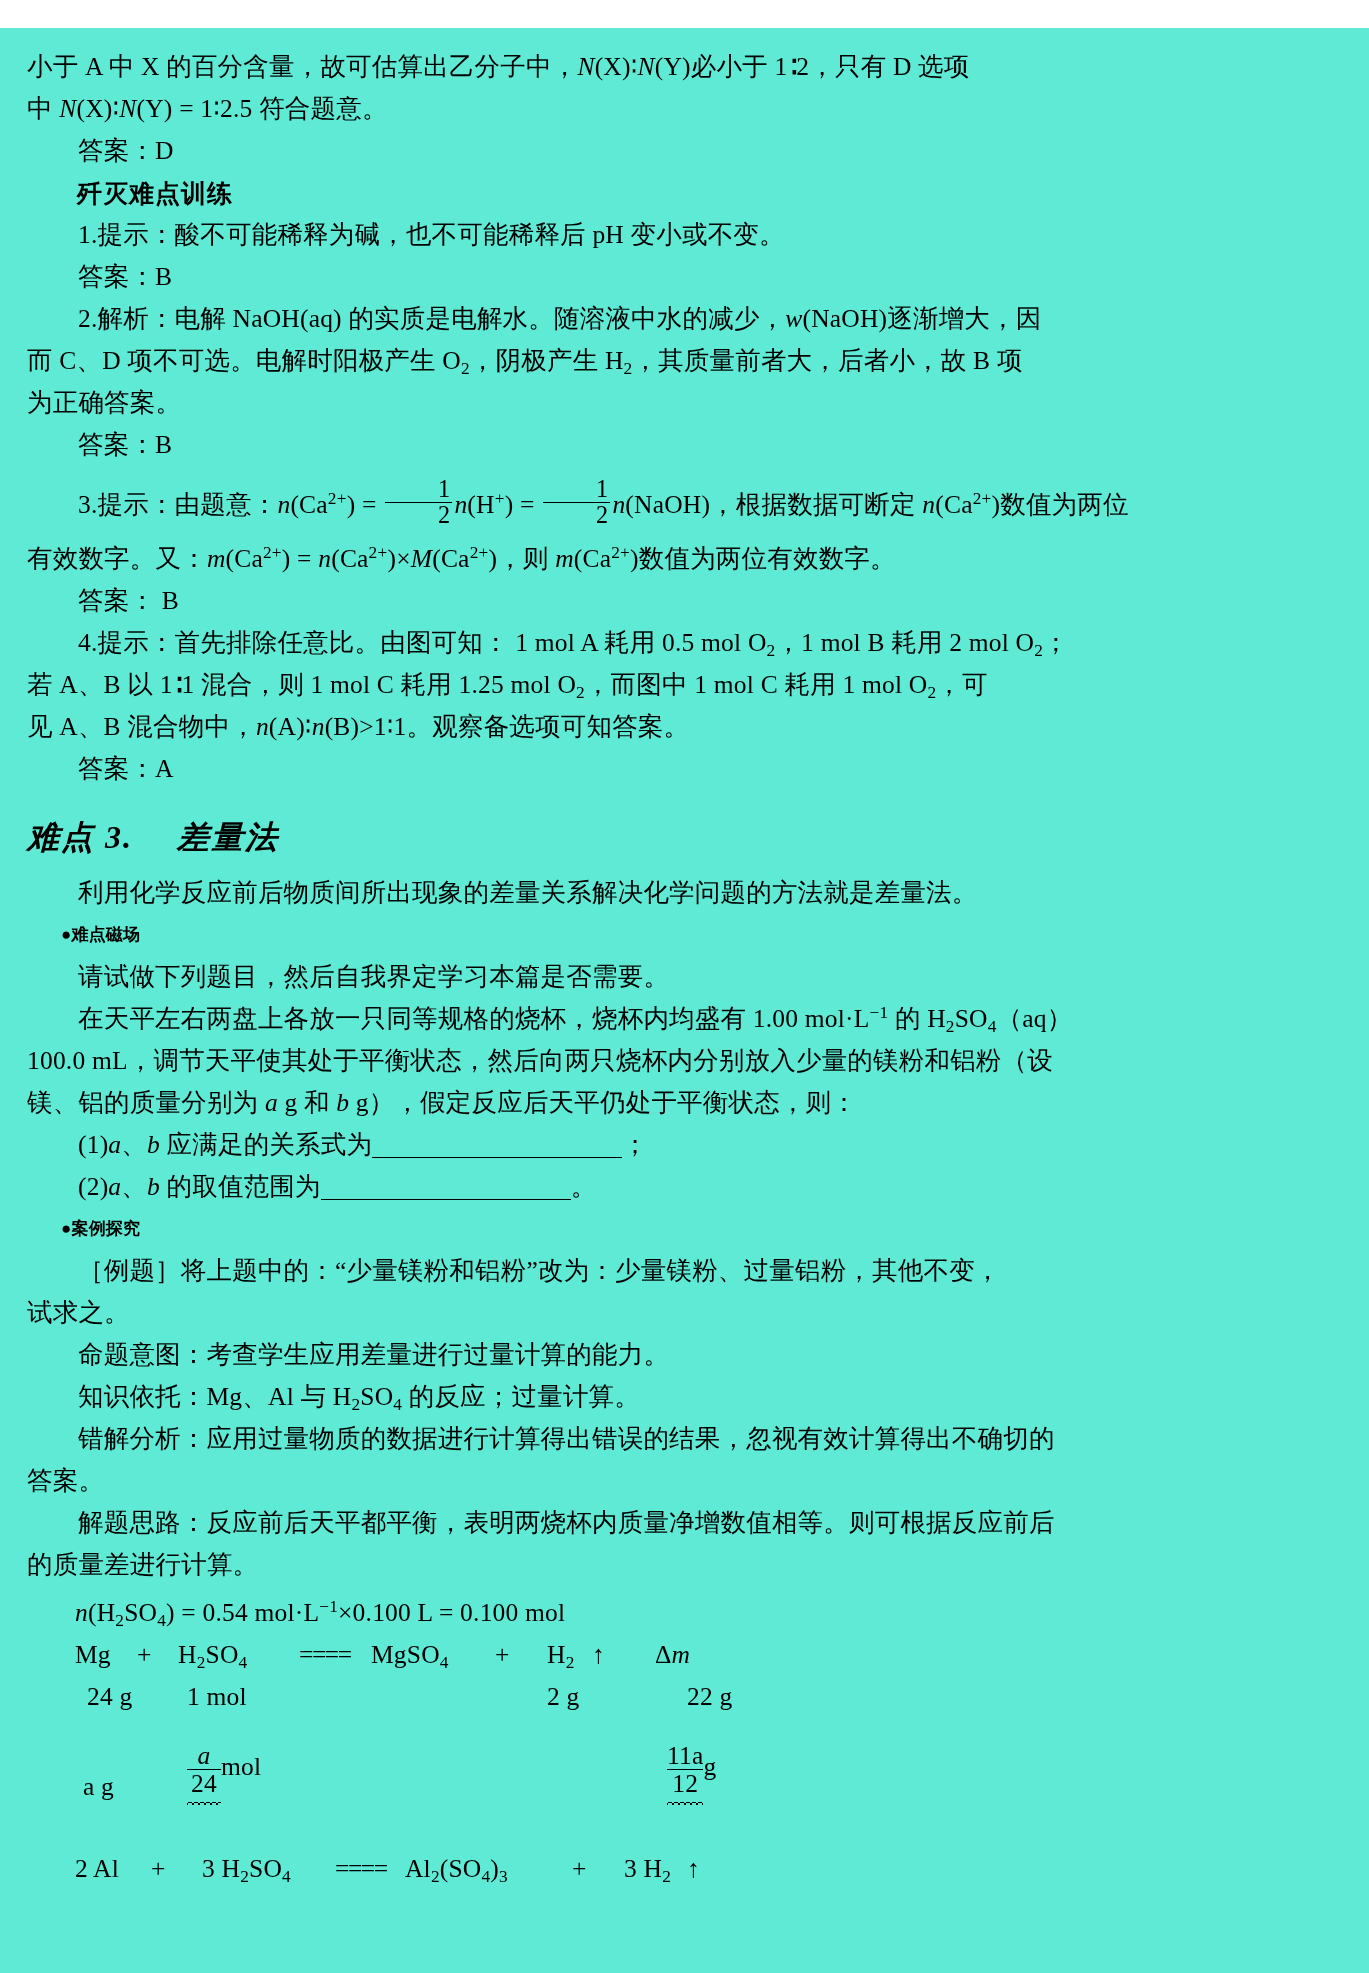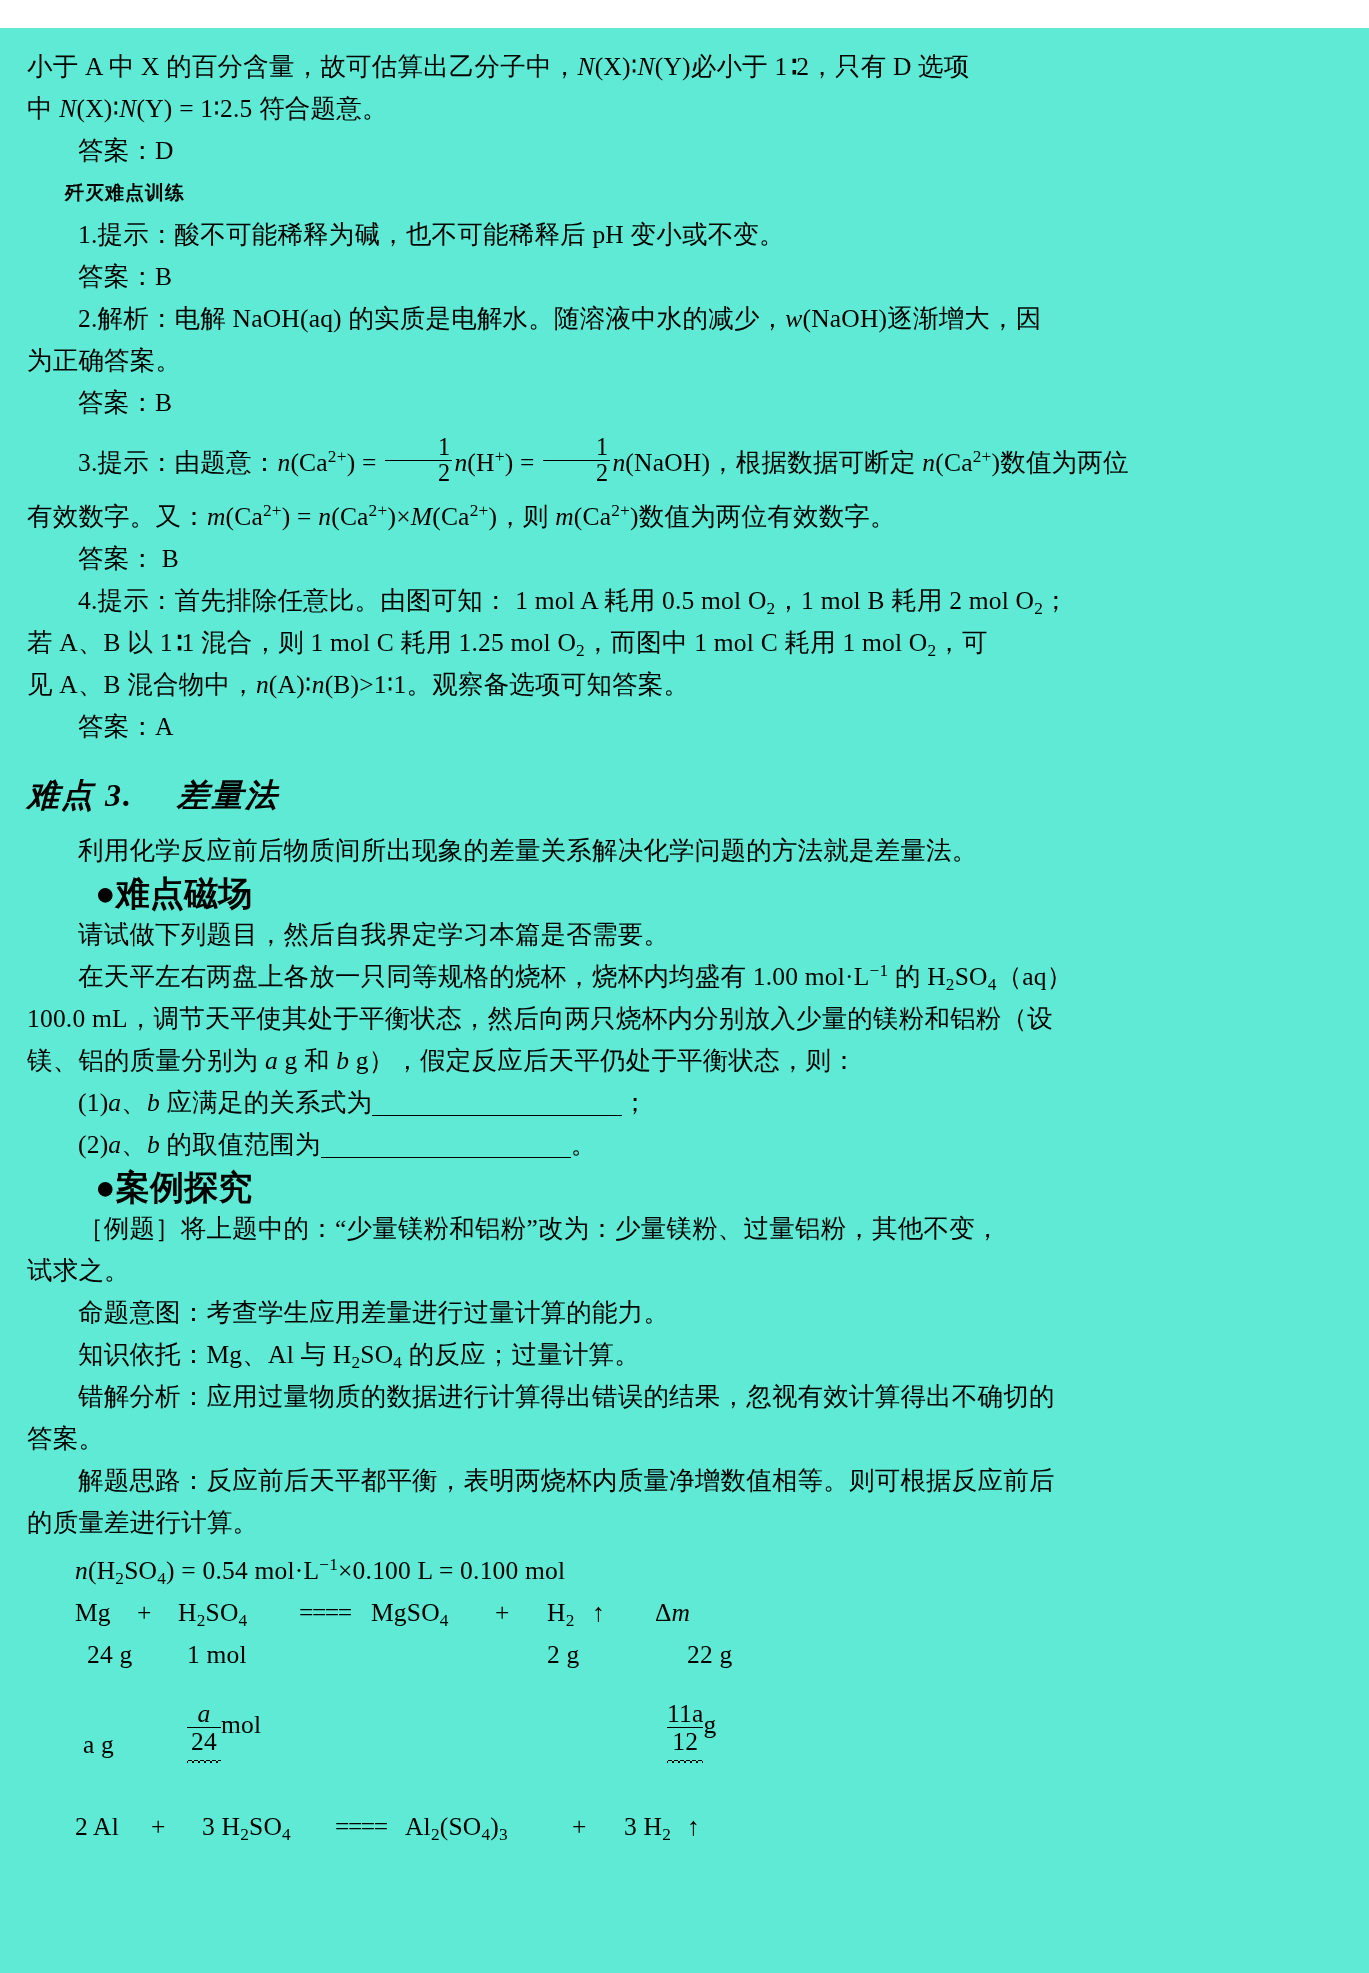--- a/index.html
+++ b/index.html
@@ -32,21 +32,21 @@
     margin: 0;
     text-align: justify;
     text-justify: inter-ideograph;
   }
   .indent {
     text-indent: 2em;
   }
   .bold-head {
     font-weight: bold;
     font-family: "Liberation Sans", "DejaVu Sans", sans-serif;
-    font-size: 19px;
+    font-size: 25px;
     text-indent: 2em;
     letter-spacing: 1px;
   }
   .ans {
     text-indent: 2em;
   }
   .mi { font-style: italic; }
   sub { font-size: 0.68em; vertical-align: -0.28em; line-height: 0; }
   sup { font-size: 0.68em; vertical-align: 0.52em; line-height: 0; }
 
@@ -68,21 +68,21 @@
     font-weight: bold;
     font-size: 32px;
     letter-spacing: 2px;
     margin: 26px 0 14px 0;
     text-indent: 0;
   }
   .section-title .gap { display: inline-block; width: 44px; }
   .bullet-head {
     font-weight: bold;
     font-family: "Liberation Sans", "DejaVu Sans", sans-serif;
-    font-size: 34px;
+    font-size: 17px;
     text-indent: 2em;
   }
   .fill-blank {
     display: inline-block;
     border-bottom: 1.5px solid #000;
     height: 1.05em;
     vertical-align: -0.18em;
   }
 
   
@@ -130,20 +130,21 @@
     <p class="p"><span>中 </span><span class="mi">N</span><span>(X)</span><span>∶</span><span class="mi">N</span><span>(Y)</span><span> = 1∶2.5 符合题意。</span></p>
 
     <p class="p ans">答案：D</p>
 
     <p class="p bold-head">歼灭难点训练</p>
 
     <p class="p indent">1.提示：酸不可能稀释为碱，也不可能稀释后 pH 变小或不变。</p>
     <p class="p ans">答案：B</p>
 
     <p class="p indent"><span>2.解析：电解 NaOH(aq) 的实质是电解水。随溶液中水的减少，</span><span class="mi">w</span><span>(NaOH)逐渐增大，因</span></p>
+    <p class="p"><span>而 C、D 项不可选。电解时阳极产生 O</span><sub>2</sub><span>，阴极产生 H</span><sub>2</sub><span>，其质量前者大，后者小，故 B 项</span></p>
     <p class="p">为正确答案。</p>
     <p class="p ans">答案：B</p>
 
     <p class="p indent" style="line-height:66px; margin-top:6px;"><span>3.提示：由题意：</span><span class="mi">n</span><span>(Ca</span><sup>2+</sup><span>)</span><span> = </span><span class="frac"><span class="num">1</span><span class="den">2</span></span><span class="mi">n</span><span>(H</span><sup>+</sup><span>)</span><span> = </span><span class="frac"><span class="num">1</span><span class="den">2</span></span><span class="mi">n</span><span>(NaOH)</span><span>，根据数据可断定 </span><span class="mi">n</span><span>(Ca</span><sup>2+</sup><span>)</span><span>数值为两位</span></p>
 
     <p class="p"><span>有效数字。又：</span><span class="mi">m</span><span>(Ca</span><sup>2+</sup><span>)</span><span> = </span><span class="mi">n</span><span>(Ca</span><sup>2+</sup><span>)</span><span>×</span><span class="mi">M</span><span>(Ca</span><sup>2+</sup><span>)</span><span>，则 </span><span class="mi">m</span><span>(Ca</span><sup>2+</sup><span>)</span><span>数值为两位有效数字。</span></p>
 
     <p class="p ans">答案： B</p>
 
     <p class="p indent"><span>4.提示：首先排除任意比。由图可知： 1 mol A 耗用 0.5 mol O</span><sub>2</sub><span>，1 mol B 耗用 2 mol O</span><sub>2</sub><span>；</span></p>

